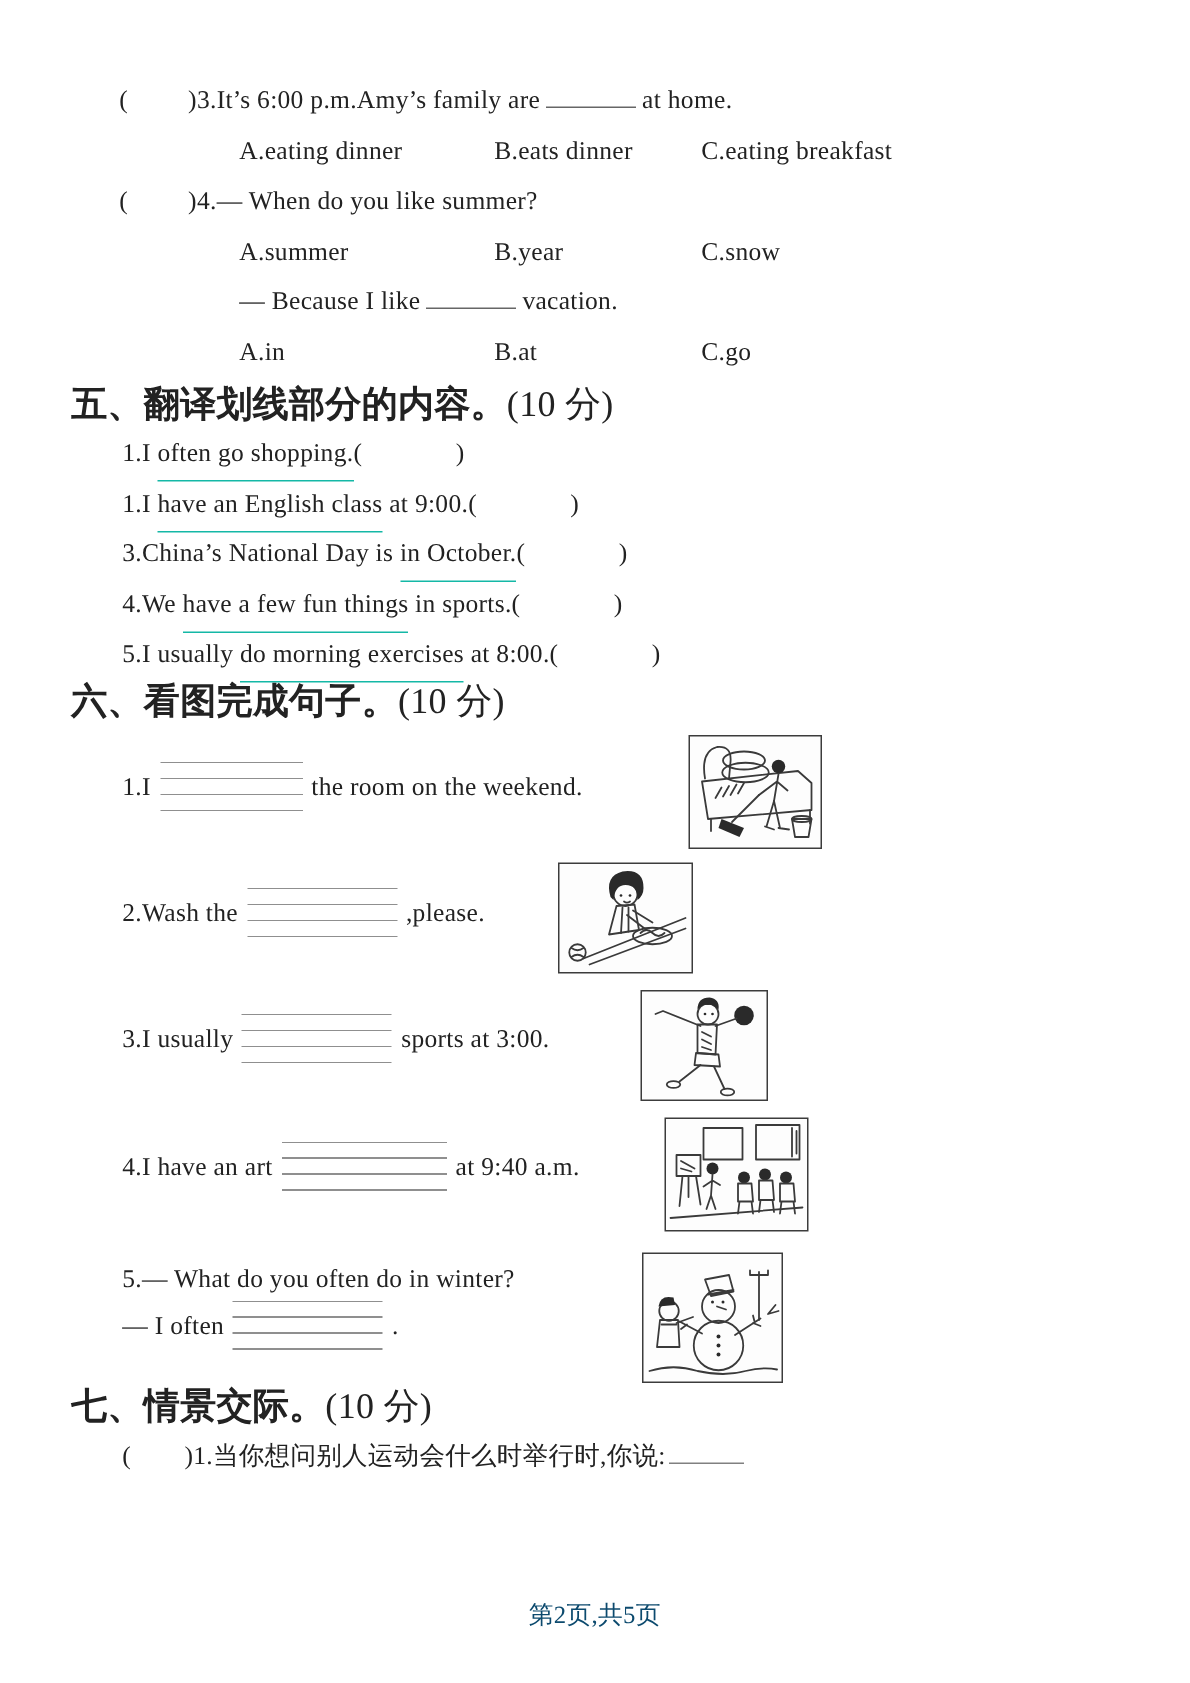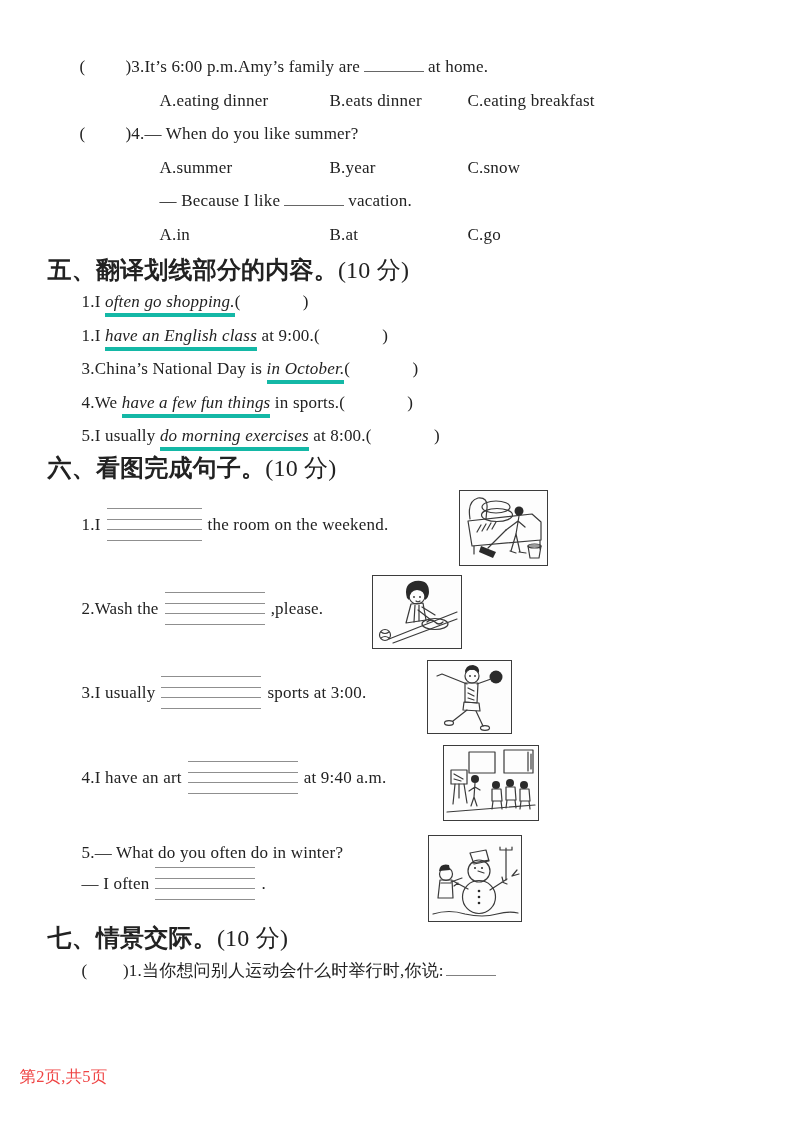--- a/index.html
+++ b/index.html
@@ -11,39 +11,39 @@
   .content{padding:50px 36px 0 60px;}
   .line{line-height:33.5px;white-space:pre-wrap;}
   .opts{padding-left:80px;}
   .colA{display:inline-block;width:170px;}
   .colB{display:inline-block;width:138px;}
   .indent{padding-left:80px;}
   .sec{margin-left:-32px;line-height:30px;font-size:24px;white-space:pre-wrap;}
   .sec .ht{font-family:"Liberation Sans","DejaVu Sans",sans-serif;font-weight:700;}
   .sec5h{margin-top:4px;}
   .s5item{margin-left:2px;line-height:33.5px;white-space:pre-wrap;}
-  .u5{border-bottom:4px solid #14b8a6;padding-bottom:2px;font-style:italic;}
+  .u5{border-bottom:1px solid #14b8a6;padding-bottom:9px;}
   .blank{display:inline-block;width:60px;height:14px;border-bottom:1px solid #666;margin:0 4px;}
   .pic-row{position:relative;display:flex;align-items:center;}
   .r1{height:84px;} .r2{height:84px;} .r3{height:84px;} .r4{height:86px;} .r5{height:102px;}
   .pic-row .txt{margin-left:2px;white-space:pre-wrap;}
   .txtcol{display:flex;flex-direction:column;gap:4px;}
   .wgrid{
     display:inline-block;height:33px;margin:0 6px;vertical-align:-11px;
     background:repeating-linear-gradient(to bottom,#8f8f8f 0 1px,transparent 1px 10.6px);
   }
   .g1{width:95px;} .g2{width:100px;} .g3{width:100px;} .g4{width:110px;} .g5{width:100px;}
   .pic{position:absolute;background:#fdfdfd;border:1px solid #3c3c3c;}
   .img1{left:379px;top:7px;} .img2{left:292px;top:8px;} .img3{left:347px;top:9px;}
   .img4{left:363px;top:10px;} .img5{left:348px;top:14px;}
   .pic path,.pic circle,.pic rect,.pic ellipse{fill:none;stroke:#3a3a3a;stroke-width:1.2;stroke-linecap:round;stroke-linejoin:round;}
   .pic .f{fill:#2a2a2a;stroke:none;}
   .s7line{line-height:36px;white-space:pre-wrap;margin-left:2px;}
   .s7blank{display:inline-block;width:50px;height:14px;border-bottom:1.5px solid #808080;margin-left:2px;}
-  .footer{position:absolute;left:0;right:0;top:1066px;text-align:left;font-size:16.5px;color:#ef4444;}
+  .footer{position:absolute;left:0;right:0;top:1066px;text-align:center;font-size:16.5px;color:#0c4a6e;}
 </style>
 </head>
 <body>
 
 <div class="page">
   <div class="content">
 
     <div class="line"><span>(         )3.</span><span>It’s 6:00 p.m.Amy’s family are</span><span class="blank"></span><span>at home.</span></div>
     <div class="line opts"><span class="colA">A.eating dinner</span><span class="colB">B.eats dinner</span><span>C.eating breakfast</span></div>
 

